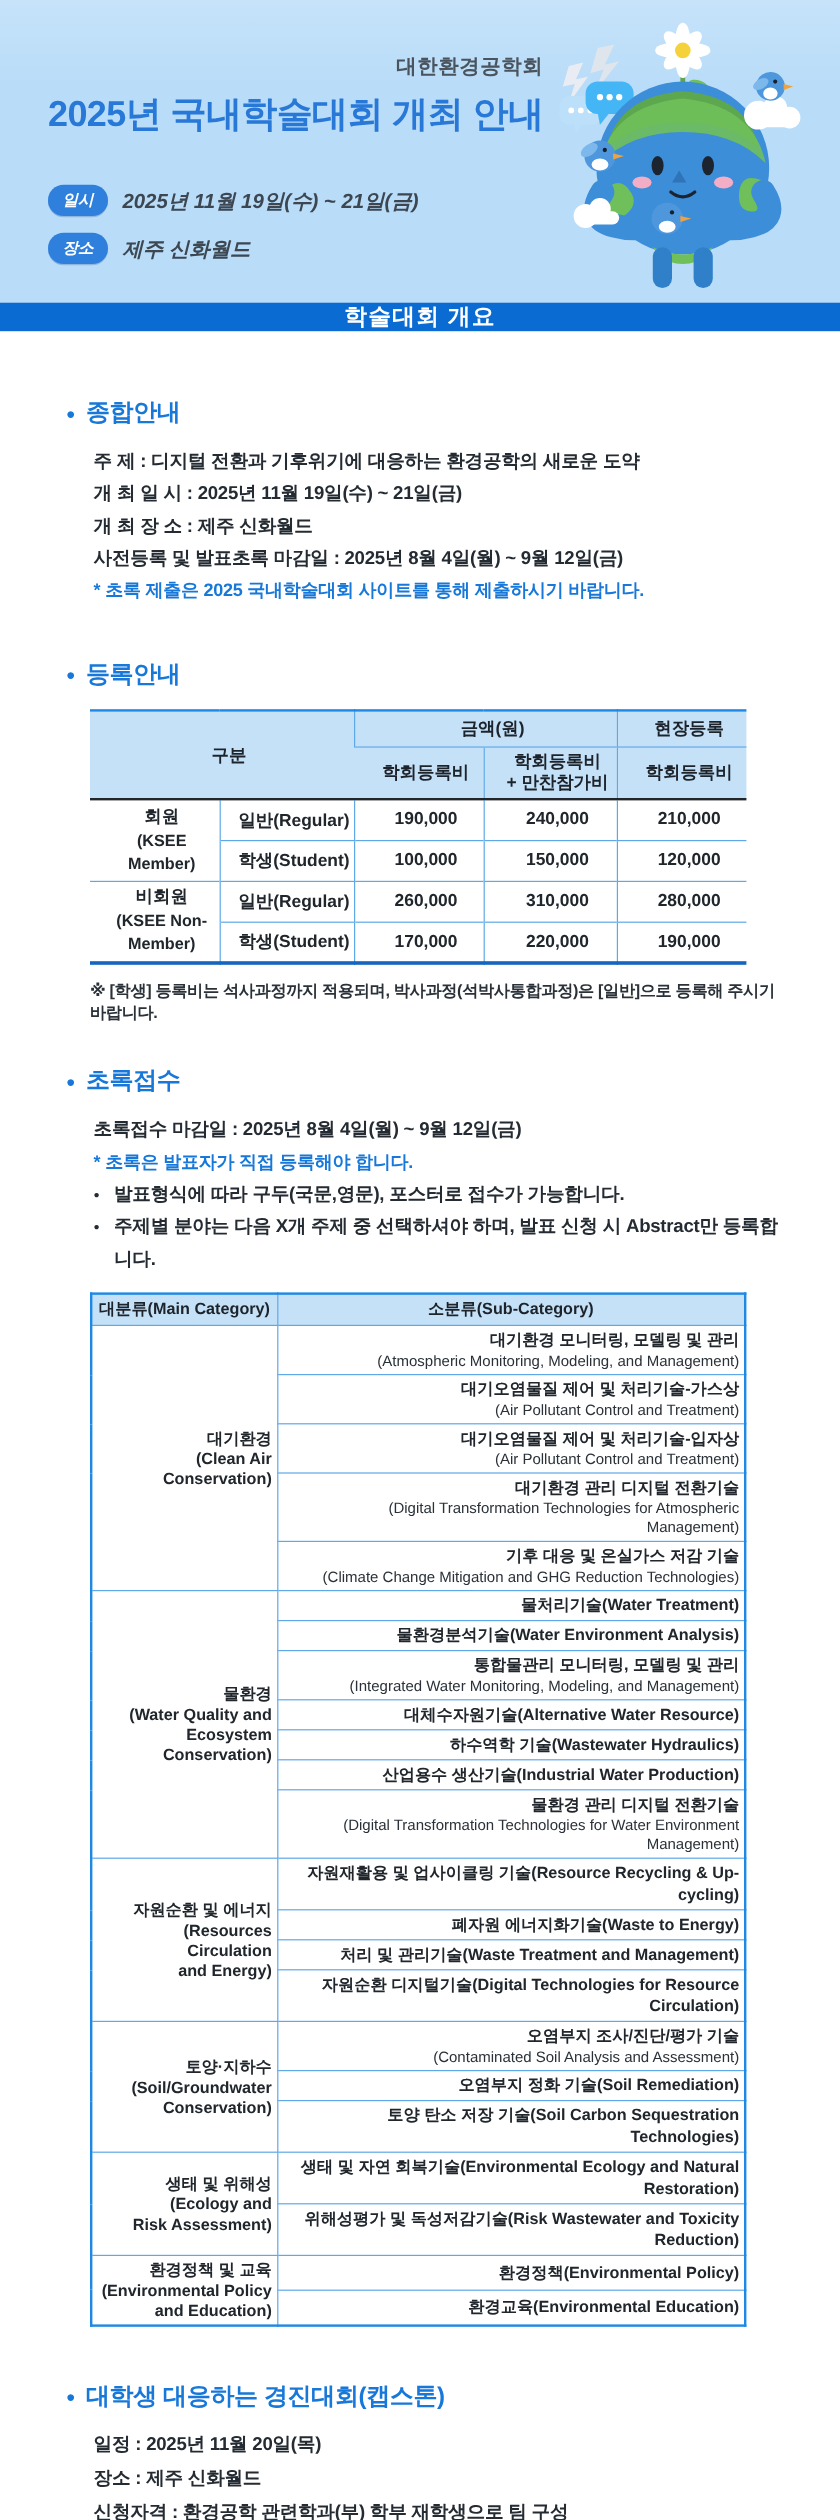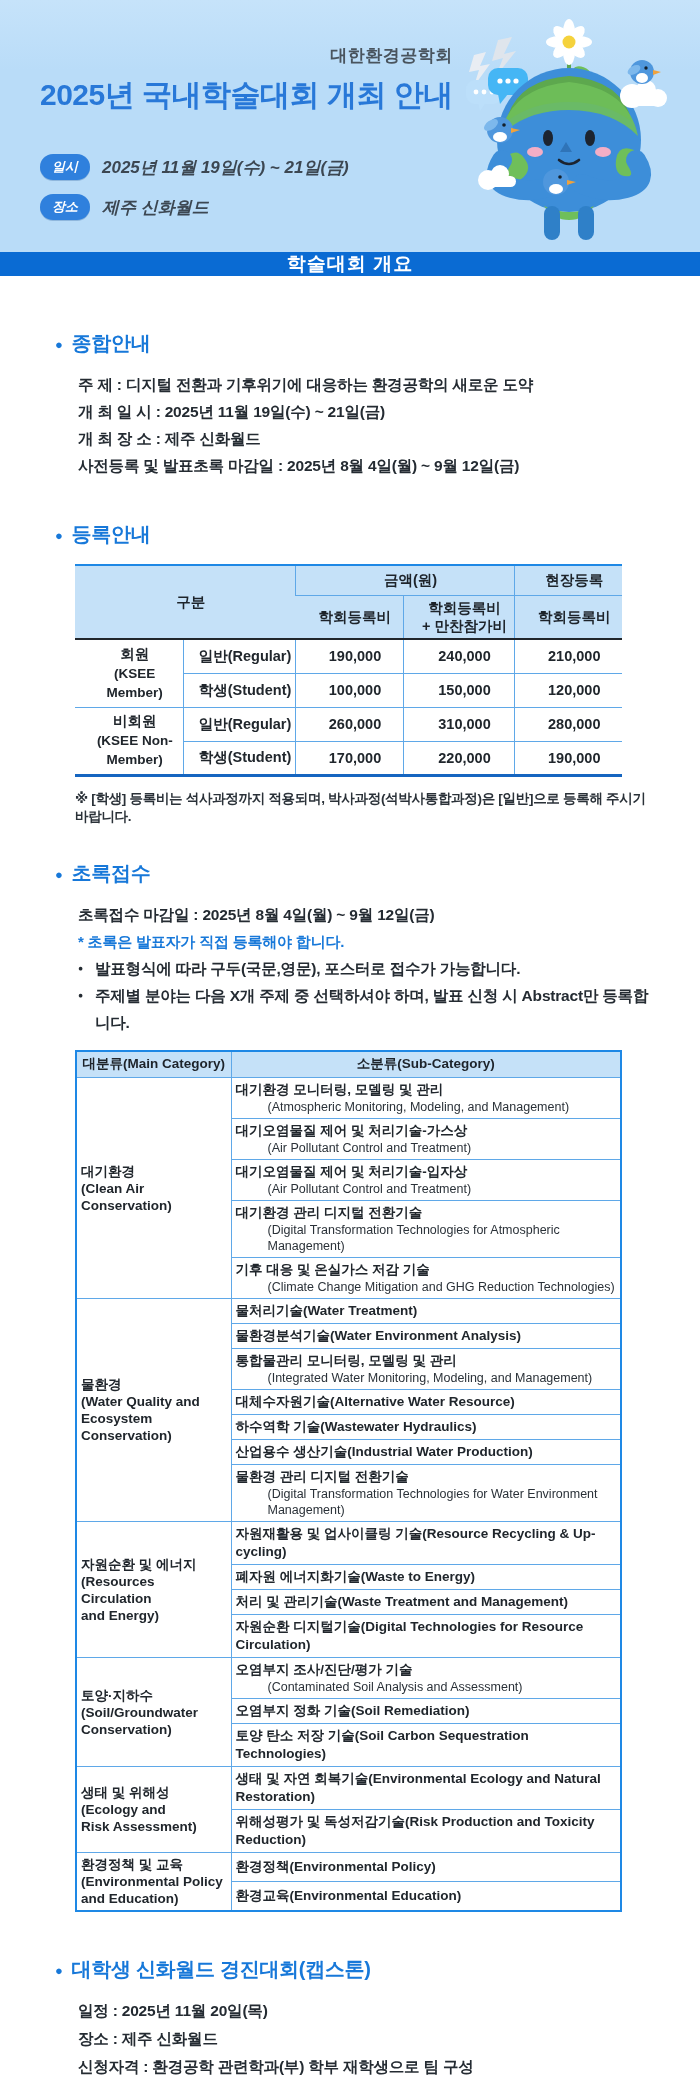--- a/index.html
+++ b/index.html
@@ -61,21 +61,21 @@
   .reg-table tbody td.gname{border-left:none;line-height:19px;font-weight:700;}
   .reg-table tbody tr.grp-start td{border-top:1.5px solid var(--table-inner);}
   .reg-table tbody tr:first-child td{border-top:none;}
   .reg-table .gname .en{display:block;font-size:13.5px;font-weight:700;}
   .footnote{margin:13px 0 0 20px;font-size:13.5px;font-weight:700;color:#2a3138;letter-spacing:-0.3px;}
 
   
   .cat-table{border-collapse:collapse;margin:14px 0 0 20px;width:547px;table-layout:fixed;border:2px solid var(--table-border);}
   .cat-table col.c1{width:155px;}
   .cat-table th{background:var(--header-cell-bg);font-size:13.5px;font-weight:700;color:#1d232a;height:27px;border:1.5px solid var(--table-inner);border-top:none;}
-  .cat-table td{border:1.5px solid var(--table-inner);text-align:left;vertical-align:middle;padding:3px 4px;background:#fff;}
+  .cat-table td{border:1.5px solid var(--table-inner);text-align:right;vertical-align:middle;padding:3px 4px;background:#fff;}
   .cat-table td.main{font-size:13.5px;font-weight:700;color:#20262c;line-height:17px;}
   .cat-table td.main .ln{display:block;}
   .cat-table td.sub{color:#20262c;}
   .cat-table td.sub .ko{display:block;font-size:13.5px;font-weight:700;line-height:18px;}
   .cat-table td.sub .en{display:block;font-size:12.5px;font-weight:400;line-height:16px;color:#2a3138;margin-left:32px;}
   .cat-table td.sub.single{height:25px;}
   .cat-table td.sub.double{height:41px;}
 
   .capstone-lines .body-line{line-height:28px;}
 </style>
@@ -191,20 +191,21 @@
     <span class="band-title">학술대회 개요</span>
   </div>
 
   <section class="section sec-overview">
     <h2 class="sec-heading">종합안내</h2>
     <div class="sec-body">
       <div class="body-line">주 제 : 디지털 전환과 기후위기에 대응하는 환경공학의 새로운 도약</div>
       <div class="body-line">개 최 일 시 : 2025년 11월 19일(수) ~ 21일(금)</div>
       <div class="body-line">개 최 장 소 : 제주 신화월드</div>
       <div class="body-line">사전등록 및 발표초록 마감일 : 2025년 8월 4일(월) ~ 9월 12일(금)</div>
+      <div class="note-blue">* 초록 제출은 2025 국내학술대회 사이트를 통해 제출하시기 바랍니다.</div>
     </div>
   </section>
 
   <section class="section sec-registration">
     <h2 class="sec-heading">등록안내</h2>
     <table class="reg-table">
       <colgroup>
           <col style="width:108px">
           <col style="width:112px">
           <col style="width:108px">
@@ -411,21 +412,21 @@
               <span class="ln">생태 및 위해성</span>
               <span class="ln">(Ecology and</span>
               <span class="ln">Risk Assessment)</span>
             </td>
             <td class="sub single">
               <span class="ko">생태 및 자연 회복기술(Environmental Ecology and Natural Restoration)</span>
             </td>
           </tr>
           <tr>
             <td class="sub single">
-              <span class="ko">위해성평가 및 독성저감기술(Risk Production and Toxicity Reduction)</span>
+              <span class="ko">위해성평가 및 독성저감기술(Risk Wastewater and Toxicity Reduction)</span>
             </td>
           </tr>
           <tr>
             <td class="main" rowspan="2">
               <span class="ln">환경정책 및 교육</span>
               <span class="ln">(Environmental Policy</span>
               <span class="ln">and Education)</span>
             </td>
             <td class="sub single">
               <span class="ko">환경정책(Environmental Policy)</span>
@@ -434,21 +435,21 @@
           <tr>
             <td class="sub single">
               <span class="ko">환경교육(Environmental Education)</span>
             </td>
           </tr>
         </tbody>
     </table>
   </section>
 
   <section class="section sec-capstone">
-    <h2 class="sec-heading">대학생 신화월드 경진대회(캡스톤)</h2>
+    <h2 class="sec-heading">대학생 대응하는 경진대회(캡스톤)</h2>
     <div class="sec-body capstone-lines">
       <div class="body-line">일정 : 2025년 11월 20일(목)</div>
       <div class="body-line">장소 : 제주 신화월드</div>
       <div class="body-line">신청자격 : 환경공학 관련학과(부) 학부 재학생으로 팀 구성</div>
 
     </div>
   </section>
 
 </div>
 

